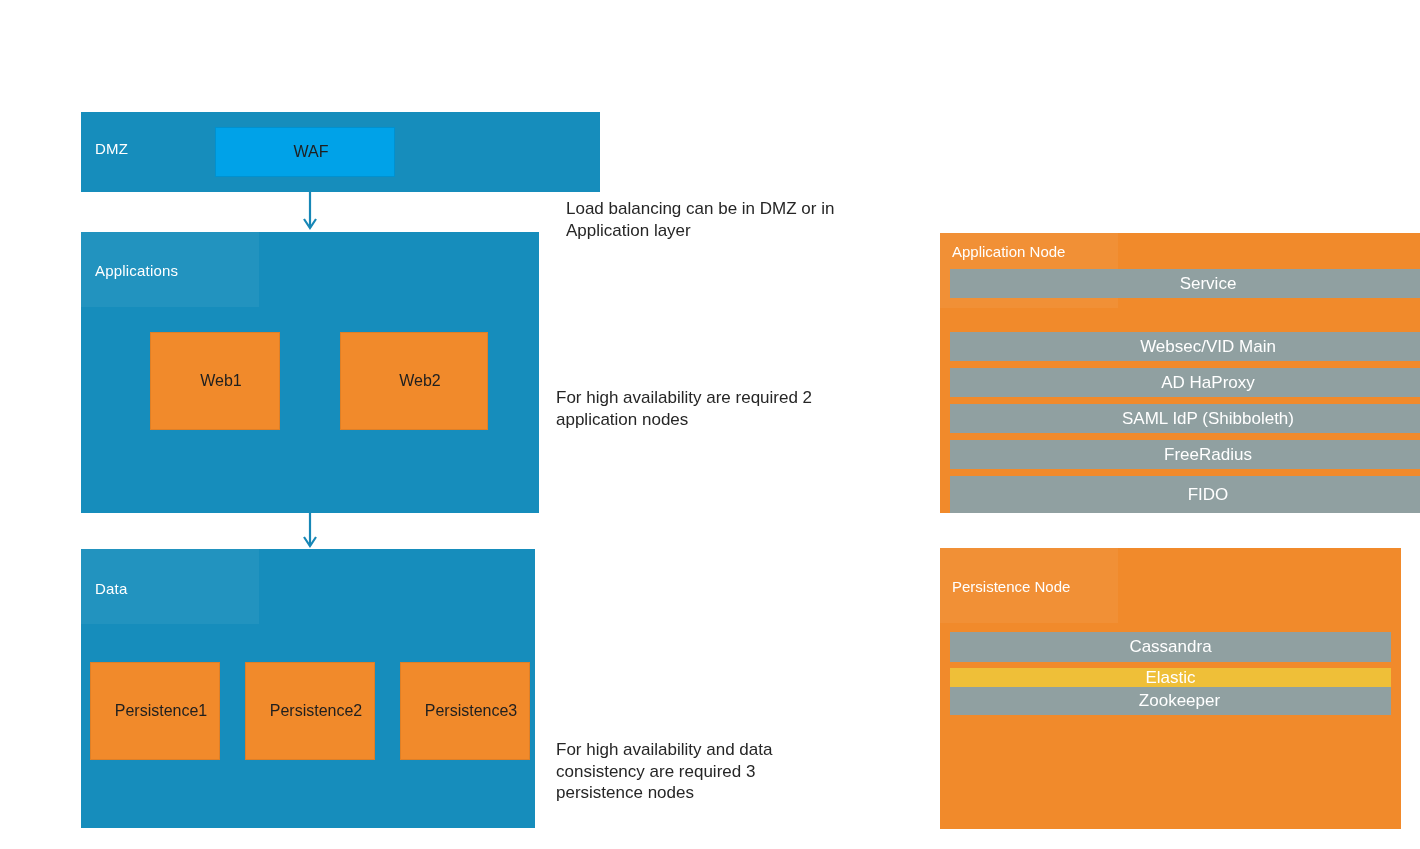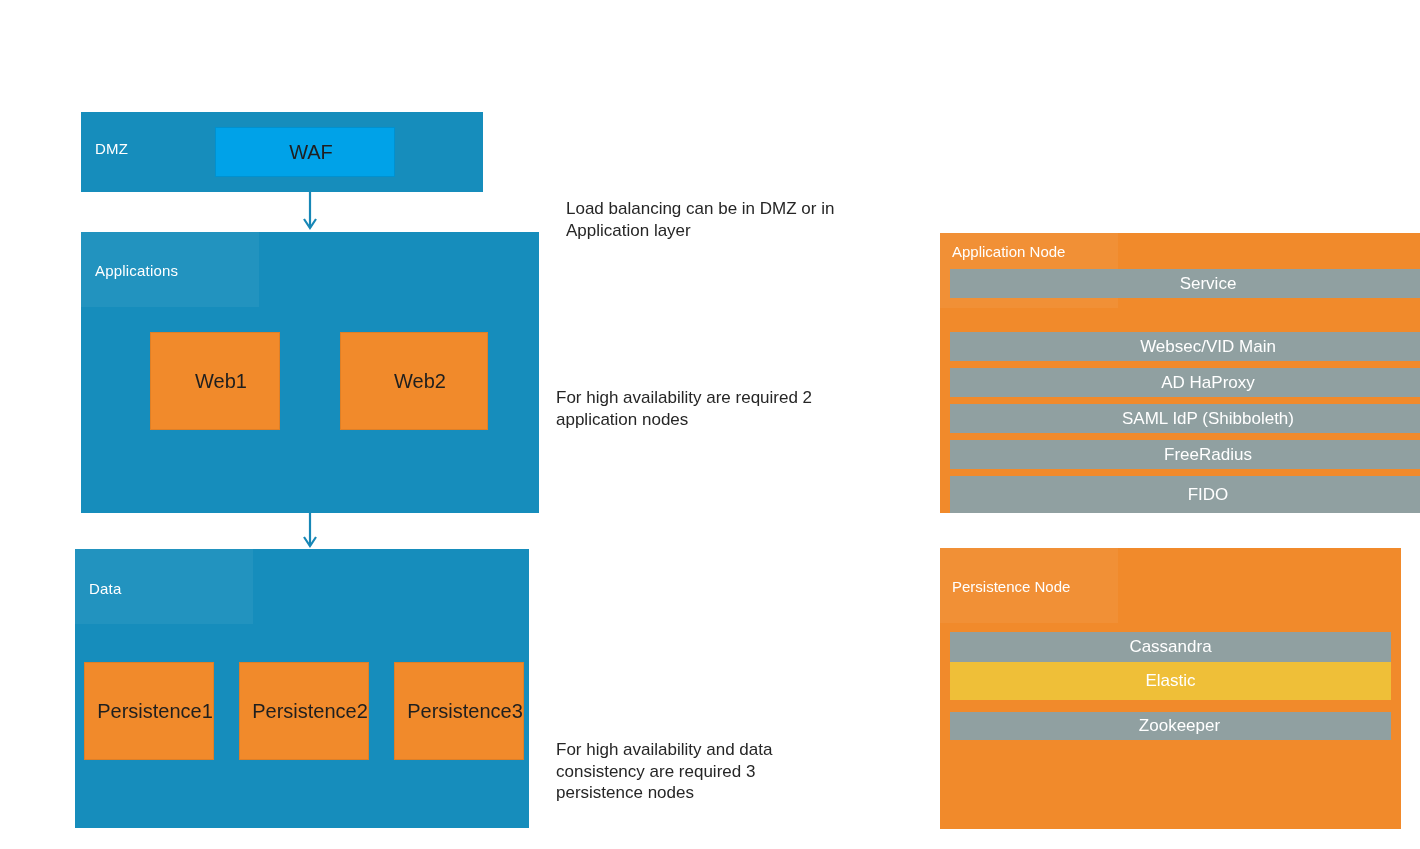--- a/index.html
+++ b/index.html
@@ -16,40 +16,40 @@
   * { margin: 0; padding: 0; box-sizing: border-box; }
   html, body { background: #ffffff; }
   body {
     font-family: "Liberation Sans", "DejaVu Sans", sans-serif;
     width: 1420px; height: 849px; position: relative; overflow: hidden;
   }
   .canvas { position: absolute; inset: 0; }
 
   
   .layer { position: absolute; background: var(--blue); }
-  .layer-dmz  { left: 81px;  top: 112px; width: 402px; height: 80px; }
+  .layer-dmz  { left: 81px;  top: 112px; width: 519px; height: 80px; }
   .layer-apps { left: 81px;  top: 232px; width: 458px; height: 281px; }
-  .layer-data { left: 75px;  top: 549px; width: 454px; height: 279px; }
+  .layer-data { left: 81px;  top: 549px; width: 454px; height: 279px; }
   .shade::before {
     content: ""; position: absolute; left: 0; top: 0;
     width: 178px; height: 75px; background: rgba(255,255,255,0.055);
     pointer-events: none;
   }
   .layer-label {
     position: absolute; left: 14px; color: var(--label-white);
     font-size: 15px; letter-spacing: 0.2px;
   }
   .layer-dmz  .layer-label { top: 28px; }
   .layer-apps .layer-label { top: 30px; }
   .layer-data .layer-label { top: 31px; }
 
   
   .inner-box {
     position: absolute; display: flex; align-items: center; justify-content: center;
-    font-size: 20px; color: var(--text-dark); padding-left: 12px;
+    font-size: 16px; color: var(--text-dark); padding-left: 12px;
   }
   .waf {
     left: 134px; top: 15px; width: 180px; height: 50px;
     background: var(--waf-blue); border: 1px solid rgba(0,0,0,0.10);
   }
   .orange-box { background: var(--orange); border: 1px solid rgba(0,0,0,0.08); }
   .web1 { left: 69px;  top: 100px; width: 130px; height: 98px; }
   .web2 { left: 259px; top: 100px; width: 148px; height: 98px; }
   .pers1 { left: 9px;   top: 113px; width: 130px; height: 98px; }
   .pers2 { left: 164px; top: 113px; width: 130px; height: 98px; }
@@ -85,22 +85,22 @@
   .bars { position: absolute; left: 10px; right: 10px; }
   .app-bars { top: 36px; }
   .persist-bars { top: 84px; }
   .bar {
     height: 29px; margin-bottom: 7px; background: var(--gray);
     color: var(--label-white); font-size: 17px;
     display: flex; align-items: center; justify-content: center;
   }
   .app-bars .bar:first-child { margin-bottom: 34px; }
   .app-bars .bar:last-child { height: 37px; margin-bottom: 0; }
-  .persist-bars .bar { height: 30px; margin-bottom: 0; }
-  .persist-bars .bar.highlight { background: var(--yellow); height: 38px; margin-bottom: 12px; text-align: center; }
+  .persist-bars .bar { height: 30px; margin-bottom: 6px; }
+  .persist-bars .bar.highlight { background: var(--yellow); height: 19px; margin-bottom: 0; text-align: center; }
   .persist-bars .bar:last-child { height: 28px; margin-bottom: 4px; padding-left: 18px; }
 </style>
 </head>
 <body>
 
 <div class="canvas">
 
   <section class="layer layer-dmz">
     <span class="layer-label">DMZ</span>
     <div class="inner-box waf">

